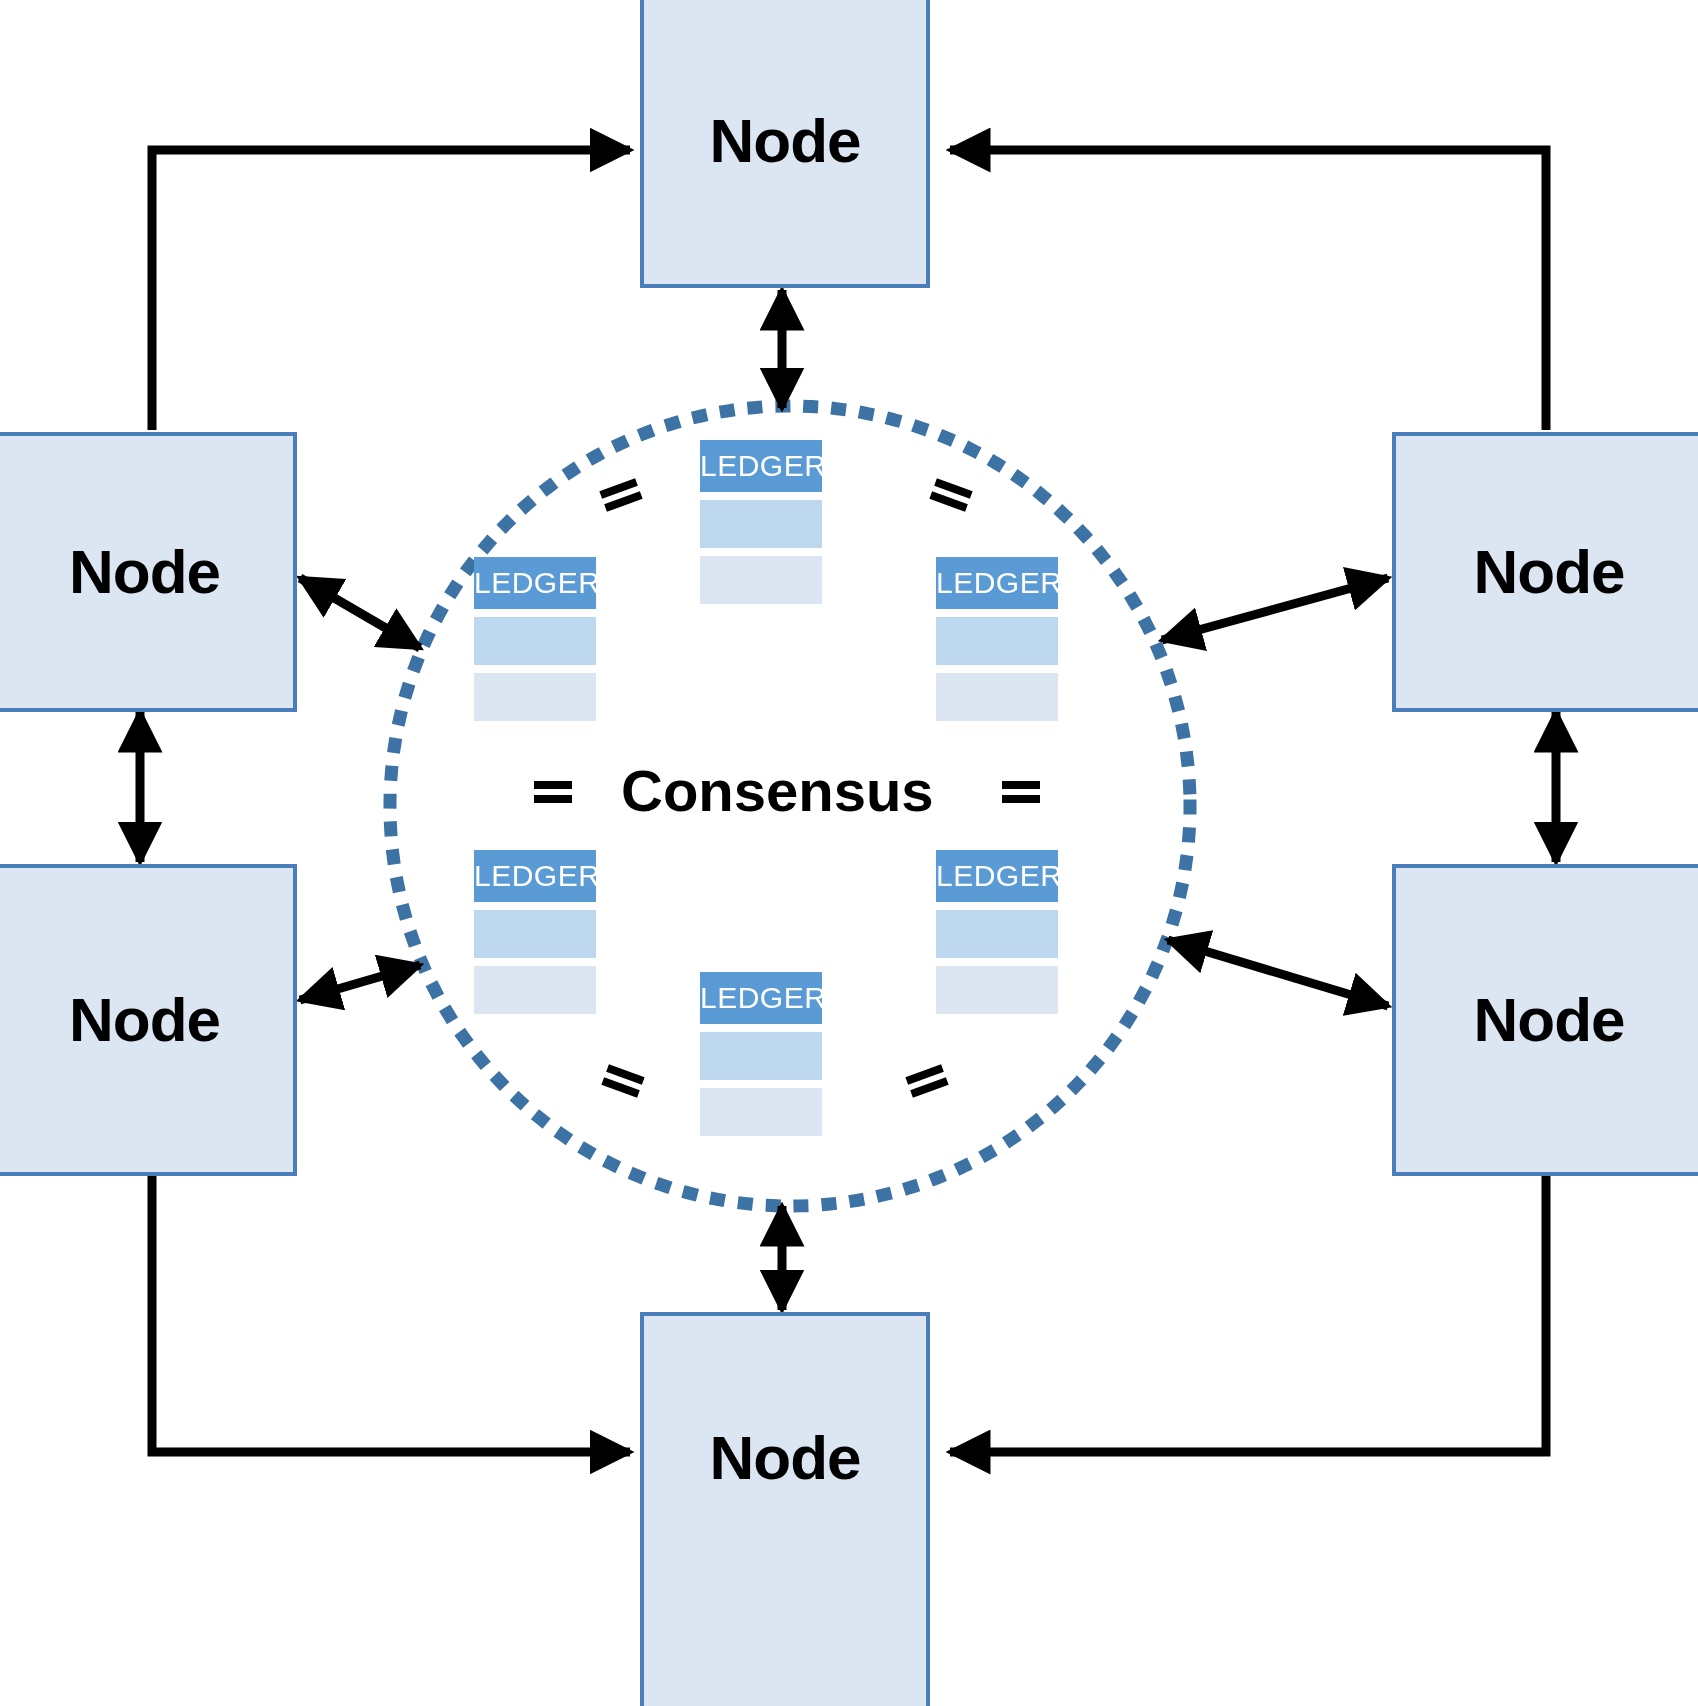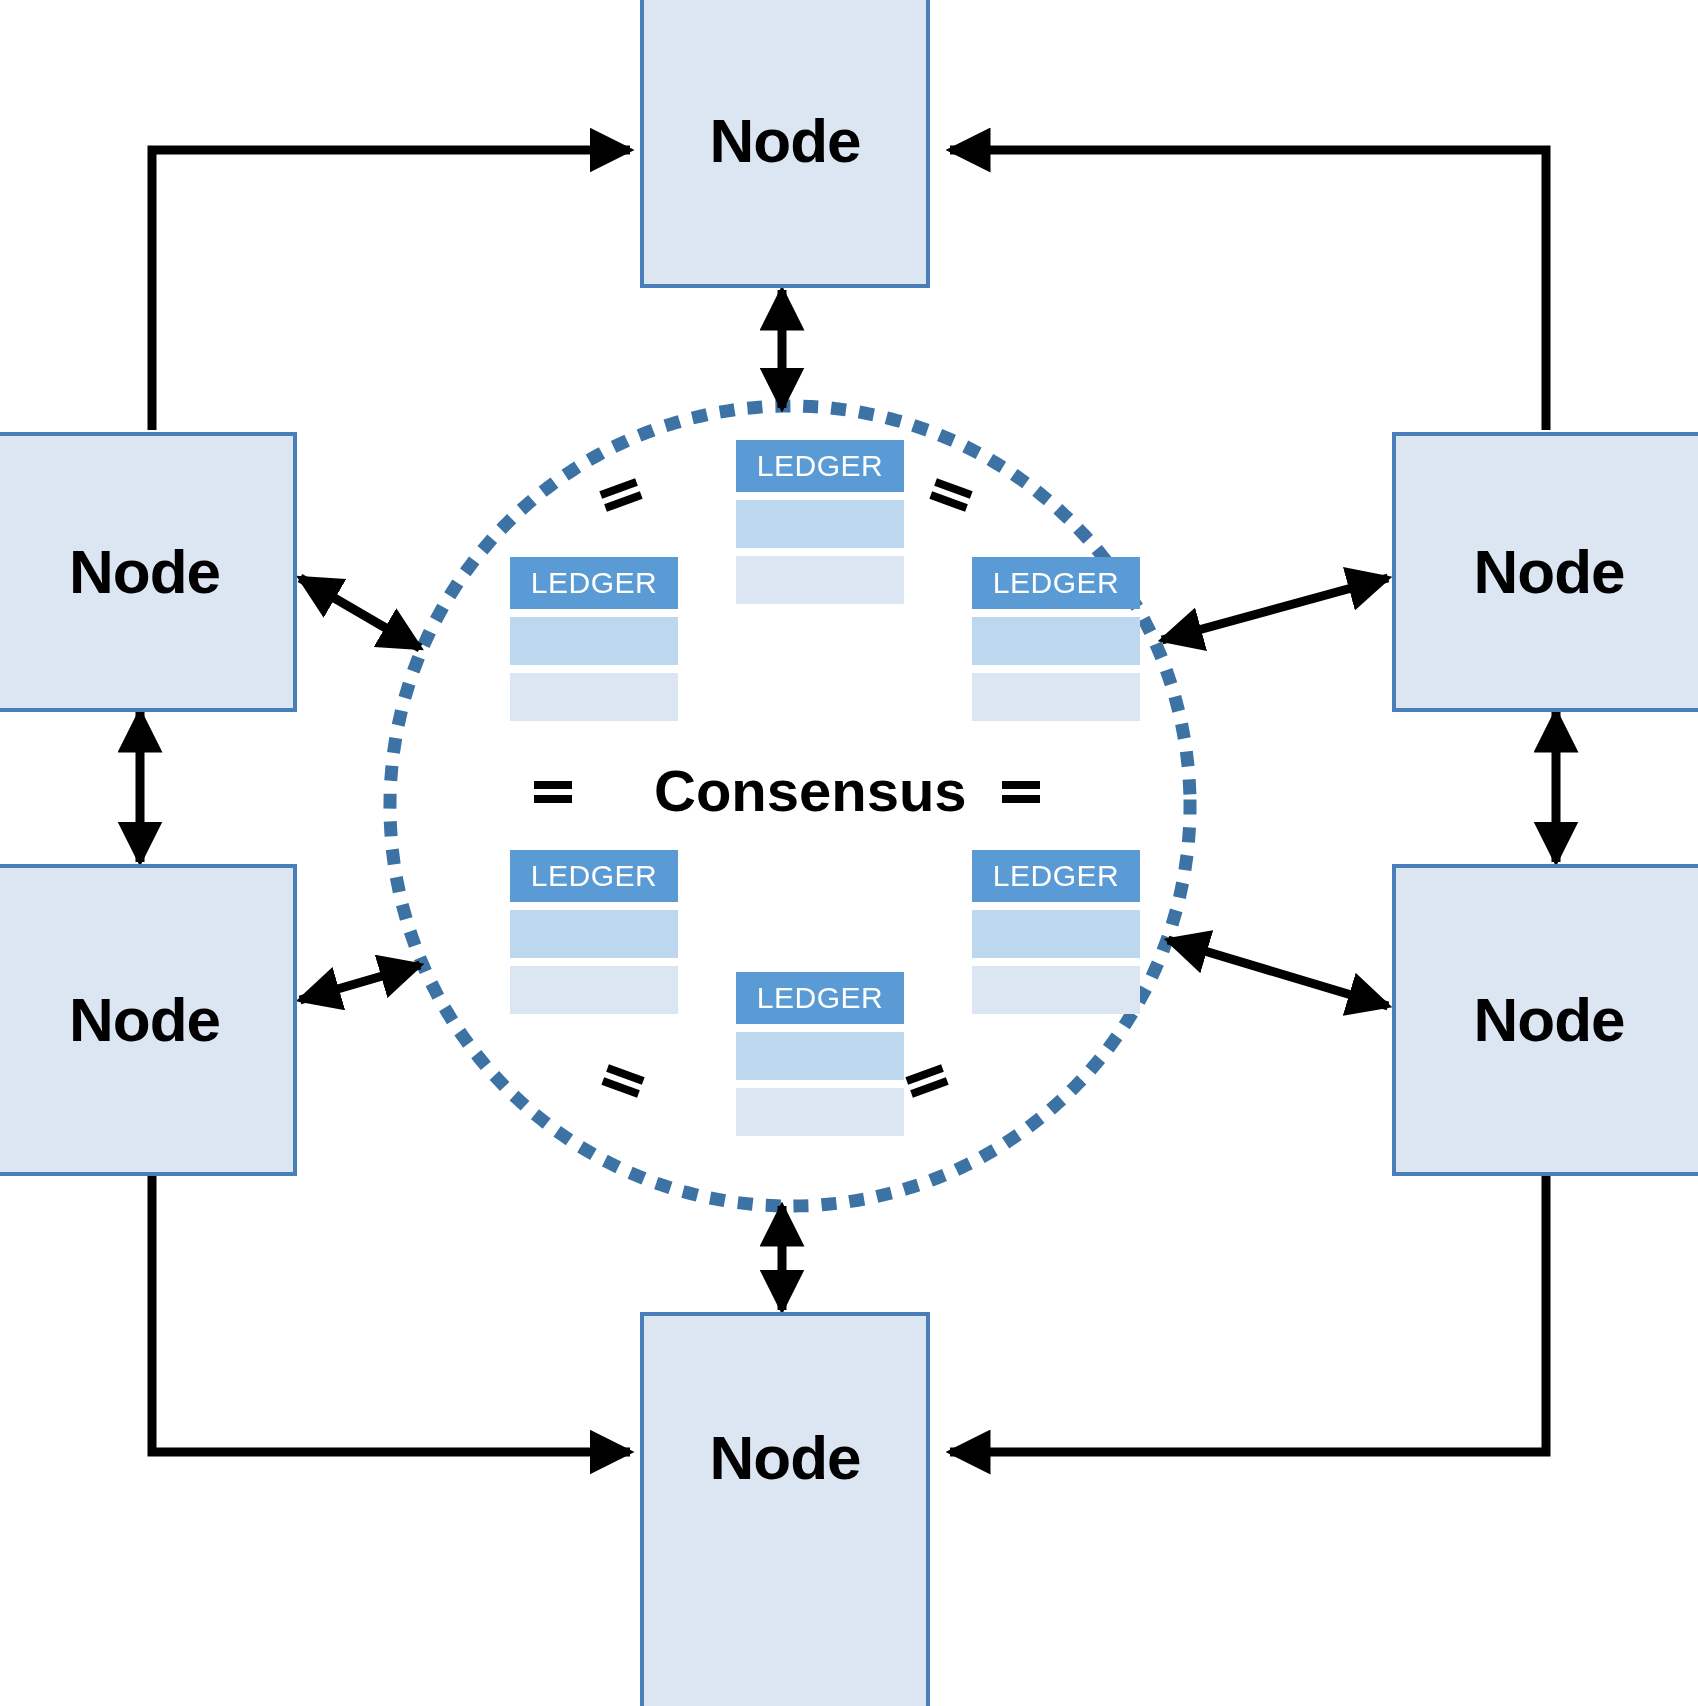--- a/index.html
+++ b/index.html
@@ -39,22 +39,21 @@
   .node-label {
     font-family: "Liberation Sans", sans-serif;
     font-weight: bold;
     font-size: 62px;
     color: #000000;
     line-height: 1;
     letter-spacing: -1px;
   }
   .ledger {
     position: absolute;
-    width: 168px;
-    margin-left: 36px;
+    width: 122px;
   }
   .ledger-head {
     background: #5b9bd5;
     color: #ffffff;
     font-family: "Liberation Sans", sans-serif;
     font-size: 30px;
     font-weight: normal;
     text-align: center;
     line-height: 52px;
     height: 52px;
@@ -184,21 +183,21 @@
     <div class="ledger-row-1"></div>
     <div class="ledger-row-2"></div>
   </div>
 
   <div class="ledger" style="left:700px; top:972px;">
     <div class="ledger-head">LEDGER</div>
     <div class="ledger-row-1"></div>
     <div class="ledger-row-2"></div>
   </div>
 
-  <div class="consensus-label" style="left:654px; top:762px;">Consensus</div>
+  <div class="consensus-label" style="left:621px; top:762px;">Consensus</div>
 
   <div class="eq-mark" style="left:604px; top:478px; transform:rotate(70deg);">
     <span class="a"></span>
       <span class="b"></span>
   </div>
   <div class="eq-mark" style="left:934px; top:478px; transform:rotate(110deg);">
     <span class="a"></span>
       <span class="b"></span>
   </div>
   <div class="eq-mark" style="left:536px; top:775px; transform:rotate(90deg);">

